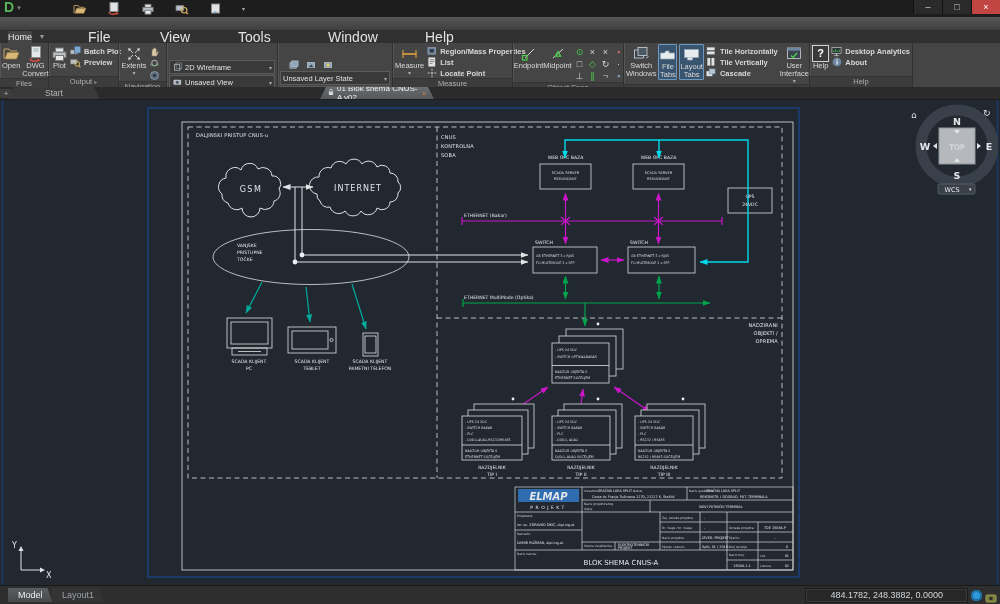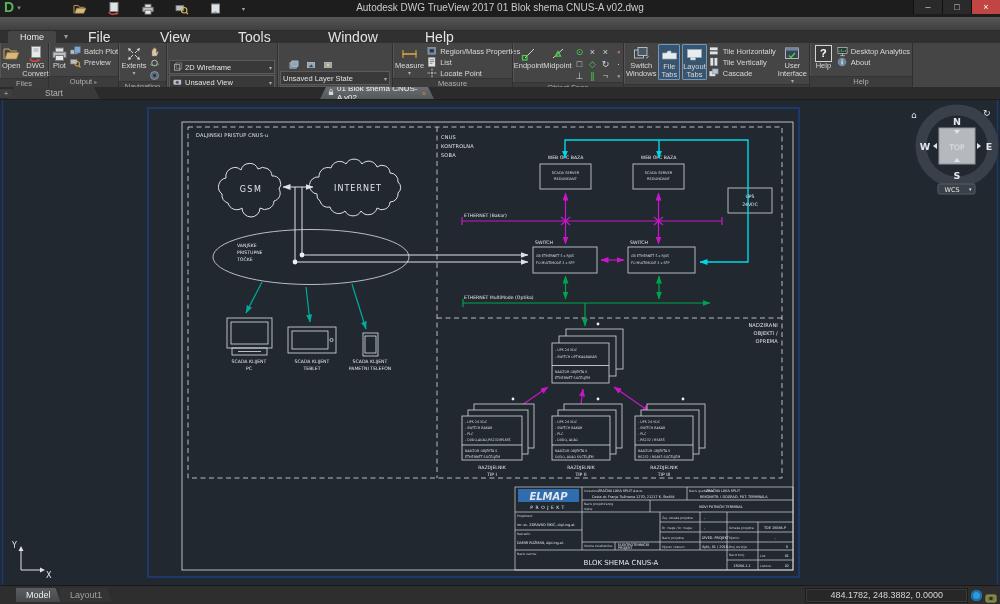--- a/index.html
+++ b/index.html
@@ -17,32 +17,32 @@
   .winctl .wc{width:28px;height:14px;display:flex;align-items:center;justify-content:center;
     color:#d8d8d8;font-size:9px;background:#2a2a2a;border-left:1px solid #111;}
   .winctl .close{background:#c04543;color:#fff;}
   
   .menubar{height:14px;background:linear-gradient(#575757,#3f3f3f);position:relative;flex:none;
     border-bottom:1px solid #2c2c2c;box-sizing:border-box;}
   .menubar span{position:absolute;top:12px;font-size:14px;color:#e2e2e2;}
   
   .ribbon{flex:none;background:#454545;}
   .rtabs{height:12px;background:#303030;display:flex;align-items:flex-end;}
-  .rtab{height:12px;line-height:12px;padding:0 12px;font-size:9px;color:#e8e8e8;background:#454545;
+  .rtab{height:12px;line-height:12px;padding:0 0;font-size:9px;color:#e8e8e8;background:#454545;
     border-radius:2px 2px 0 0;margin-left:8px;}
   .rtabicon{color:#9a9a9a;font-size:8px;margin-left:8px;line-height:12px;}
   .panels{height:44px;display:flex;align-items:stretch;}
   .panel{display:flex;flex-direction:column;border-right:1px solid #303030;box-shadow:inset 1px 0 0 #565656;flex:none;}
   .pbody{flex:1;display:flex;align-items:flex-start;padding:1px 2px 0 2px;gap:2px;}
   .plabel{height:10px;line-height:10px;background:#3c3c3c;color:#aeaeae;font-size:7.5px;text-align:center;
     border-top:1px solid #343434;}
   .bb{width:36px;display:flex;flex-direction:column;align-items:center;text-align:center;
     font-size:7.5px;line-height:1.05;color:#d8d8d8;padding-top:1px;}
   .bb .ic16{height:17px;display:flex;align-items:center;}
-  .col{display:flex;flex-direction:column;gap:1px;padding-top:2px;}
+  .col{display:flex;flex-direction:column;gap:1px;padding-top:2px;font-weight:bold;}
   .sm{display:flex;align-items:center;gap:3px;font-size:7.5px;color:#d8d8d8;white-space:nowrap;height:10px;}
   .dd{display:flex;align-items:center;height:12px;background:#393939;border:1px solid #5b5b5b;
     font-size:7.5px;color:#e0e0e0;padding:0 2px;gap:2px;}
   .dd .tx{flex:1;text-align:left;white-space:nowrap;overflow:hidden;}
   .dd .cr{color:#aaa;font-size:6px;}
   .vcol{display:flex;flex-direction:column;gap:1px;width:100%;padding-top:16px;}
   .mini{width:11px;height:11px;display:flex;align-items:center;justify-content:center;flex:none;}
   .osgrid{display:grid;grid-template-columns:repeat(4,13px);grid-auto-rows:12px;padding-top:2px;}
   .osg{display:flex;align-items:center;justify-content:center;font-size:9px;color:#cfd4d8;}
   .osg.green{color:#4ad04a;} .osg.red{color:#c06868;} .osg.blue{color:#7f9ab5;}
@@ -55,21 +55,21 @@
   .ftab{position:absolute;top:0;height:12px;display:flex;align-items:center;justify-content:center;gap:3px;
     font-size:8.5px;clip-path:polygon(6px 0,calc(100% - 6px) 0,100% 100%,0 100%);padding:0 8px;box-sizing:border-box;}
   .ftab .x{font-size:7px;color:#9a9a9a;}
   .newtab{position:absolute;top:2px;width:12px;height:9px;background:#3d3d3d;color:#b0b0b0;font-size:8px;
     display:flex;align-items:center;justify-content:center;}
   
   .canvas{height:485px;background:#212830;position:relative;flex:none;}
   
   .statusbar{height:19px;background:#2e2e2e;border-top:1px solid #191919;position:relative;flex:none;box-sizing:border-box;}
   .stab{position:absolute;top:2px;height:14px;line-height:14px;font-size:9px;padding:0 10px;
-    clip-path:polygon(0 0,calc(100% - 5px) 0,100% 100%,0 100%);margin-left:8px;}
+    clip-path:polygon(0 0,calc(100% - 5px) 0,100% 100%,0 100%);}
   .coords{position:absolute;right:32px;top:2px;height:13px;line-height:13px;background:#272727;
     border:1px solid #1c1c1c;box-shadow:inset 0 0 0 1px #3a3a3a;color:#d2d6da;font-size:9px;padding:0 24px;}
   .sicon1{position:absolute;right:18px;top:4px;width:11px;height:11px;border-radius:50%;background:#2f9ada;
     box-shadow:inset 0 0 0 2px #1d6ea3;}
   .sicon2{position:absolute;right:3px;top:4px;width:12px;height:11px;}
   svg text{fill:#e2e6e9;font-family:"DejaVu Sans",sans-serif;}
 </style>
 </head>
 <body>
 
@@ -109,21 +109,20 @@
           </svg>
         </span>
       <span class="qi">
           <svg width="12" height="12" viewBox="0 0 12 12">
             <rect x="1.5" y="1" width="8" height="9" fill="#dfe3e6" stroke="#888"></rect>
             <path d="M4 11l3-2.5H4z" fill="#6f9fd0"></path>
           </svg>
         </span>
       <span class="caret-sm">▾</span>
     </div>
-    <div class="wtitle">Autodesk DWG TrueView 2017      01 Blok shema CNUS-A v02.dwg</div>
     <div class="winctl">
       <span class="wc">–</span>
       <span class="wc">□</span>
       <span class="wc close">×</span>
     </div>
   </div>
 
   <div class="menubar">
     <span style="left:88px">File</span>
     <span style="left:160px">View</span>

